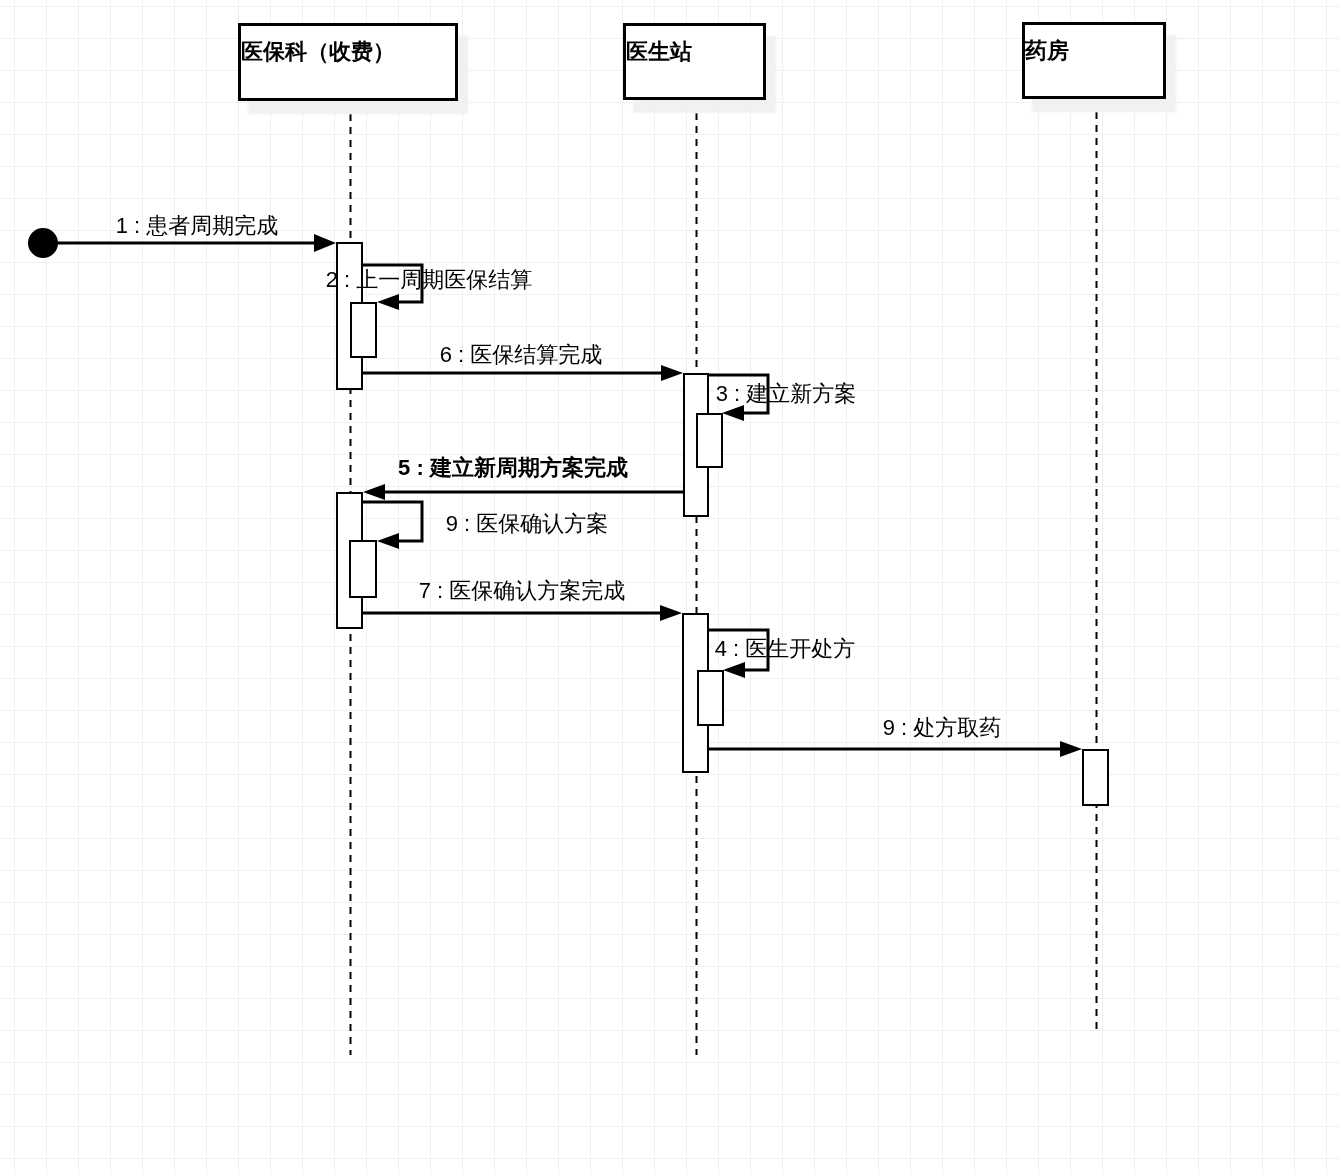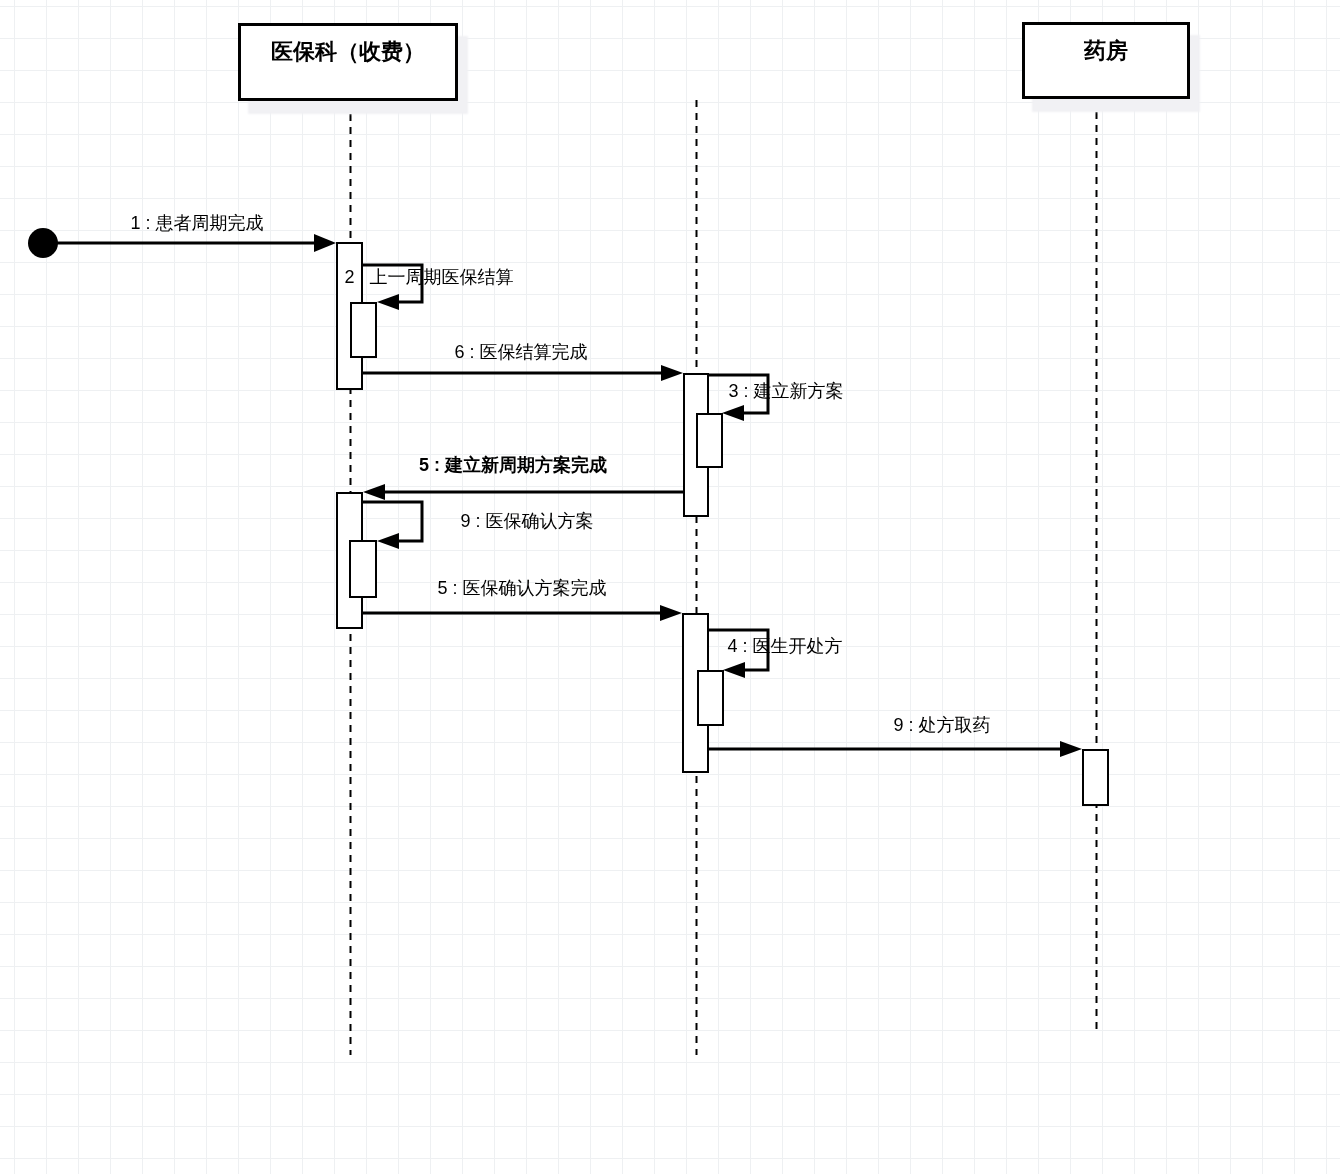--- a/index.html
+++ b/index.html
@@ -31,31 +31,31 @@
     box-sizing: border-box;
     background: #ffffff;
     border: 2.5px solid #000000;
   }
   .actor {
     position: absolute;
     box-sizing: border-box;
     background: #ffffff;
     border: 3px solid #000000;
     box-shadow: 10px 13px 2px #f1f1f4;
-    text-align: center;
+    text-align: left;
     font-size: 22px;
     font-weight: bold;
     color: #000000;
     padding-top: 11px;
   }
   .msg {
     position: absolute;
     transform: translateX(-50%);
     white-space: nowrap;
-    font-size: 18px;
+    font-size: 22px;
     line-height: 1.15;
     color: #000000;
   }
   .msg.bold { font-weight: bold; margin-top: 8px; }
 </style>
 </head>
 <body>
 
 <div class="canvas">
 
@@ -101,27 +101,30 @@
   <div class="bar" style="left:349px;top:540px;width:28px;height:58px"></div>
   <div class="bar" style="left:683px;top:373px;width:26px;height:144px"></div>
   <div class="bar" style="left:696px;top:413px;width:27px;height:55px"></div>
   <div class="bar" style="left:682px;top:613px;width:27px;height:160px"></div>
   <div class="bar" style="left:697px;top:670px;width:27px;height:56px"></div>
   <div class="bar" style="left:1082px;top:749px;width:27px;height:57px"></div>
 
   <div class="actor" style="left:238px;top:23px;width:220px;height:78px">
     <span>医保科（收费）</span>
   </div>
-  <div class="actor" style="left:1022px;top:22px;width:168px;height:77px">
+  <div class="actor" style="left:623px;top:23px;width:143px;height:77px">
+    <span>医生站</span>
+  </div>
+  <div class="actor" style="left:1022px;top:22px;width:144px;height:77px">
     <span>药房</span>
   </div>
 
   <div class="msg" style="left:197px;top:213px">1 : 患者周期完成</div>
   <div class="msg" style="left:429px;top:267px">2 : 上一周期医保结算</div>
   <div class="msg" style="left:521px;top:342px">6 : 医保结算完成</div>
   <div class="msg" style="left:786px;top:381px">3 : 建立新方案</div>
   <div class="msg bold" style="left:513px;top:447px">5 : 建立新周期方案完成</div>
   <div class="msg" style="left:527px;top:511px">9 : 医保确认方案</div>
-  <div class="msg" style="left:522px;top:578px">5 : 医保确认方案完成</div>
+  <div class="msg" style="left:522px;top:578px">7 : 医保确认方案完成</div>
   <div class="msg" style="left:785px;top:636px">4 : 医生开处方</div>
   <div class="msg" style="left:942px;top:715px">9 : 处方取药</div>
 
 </div>
 
 </body></html>

